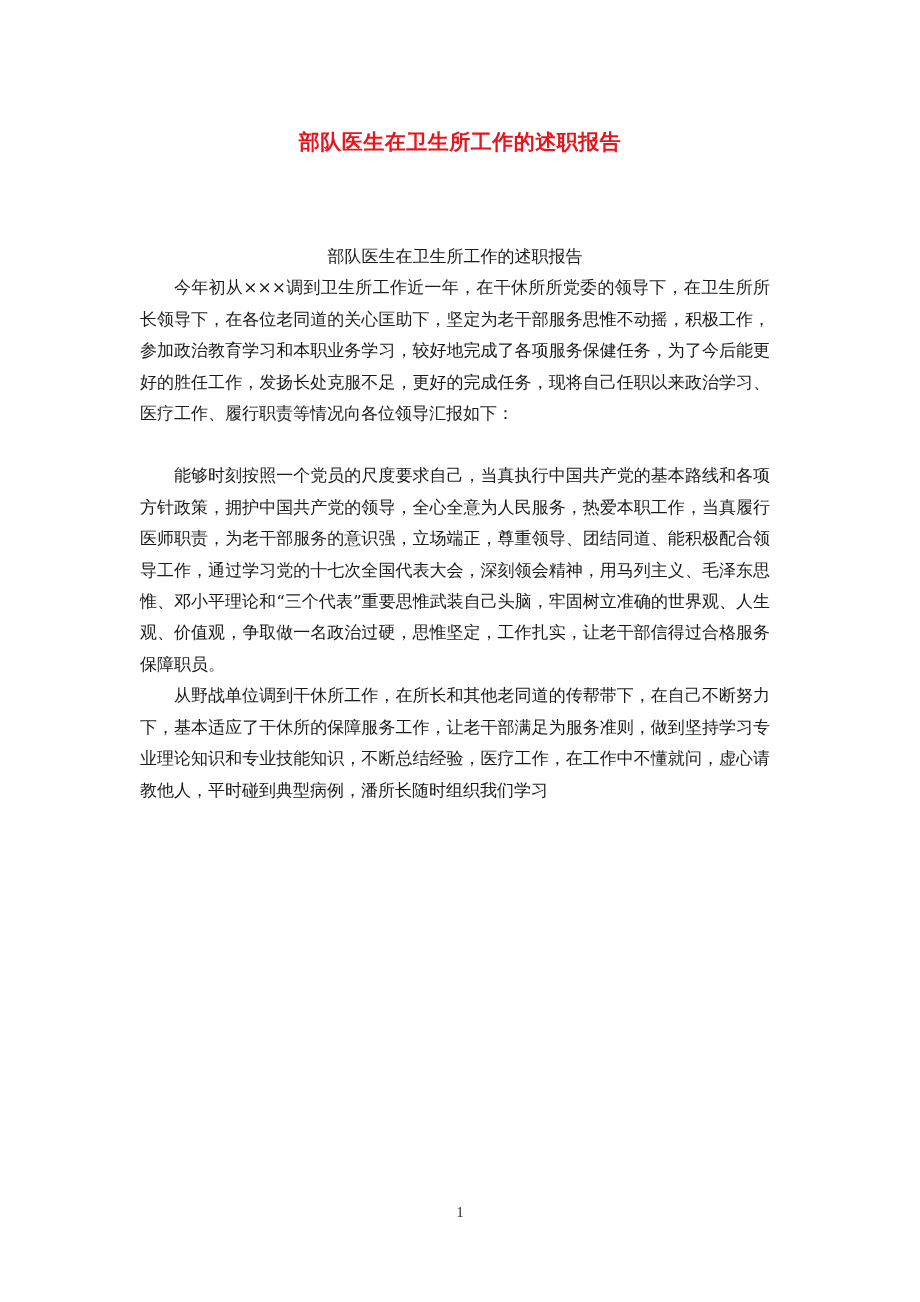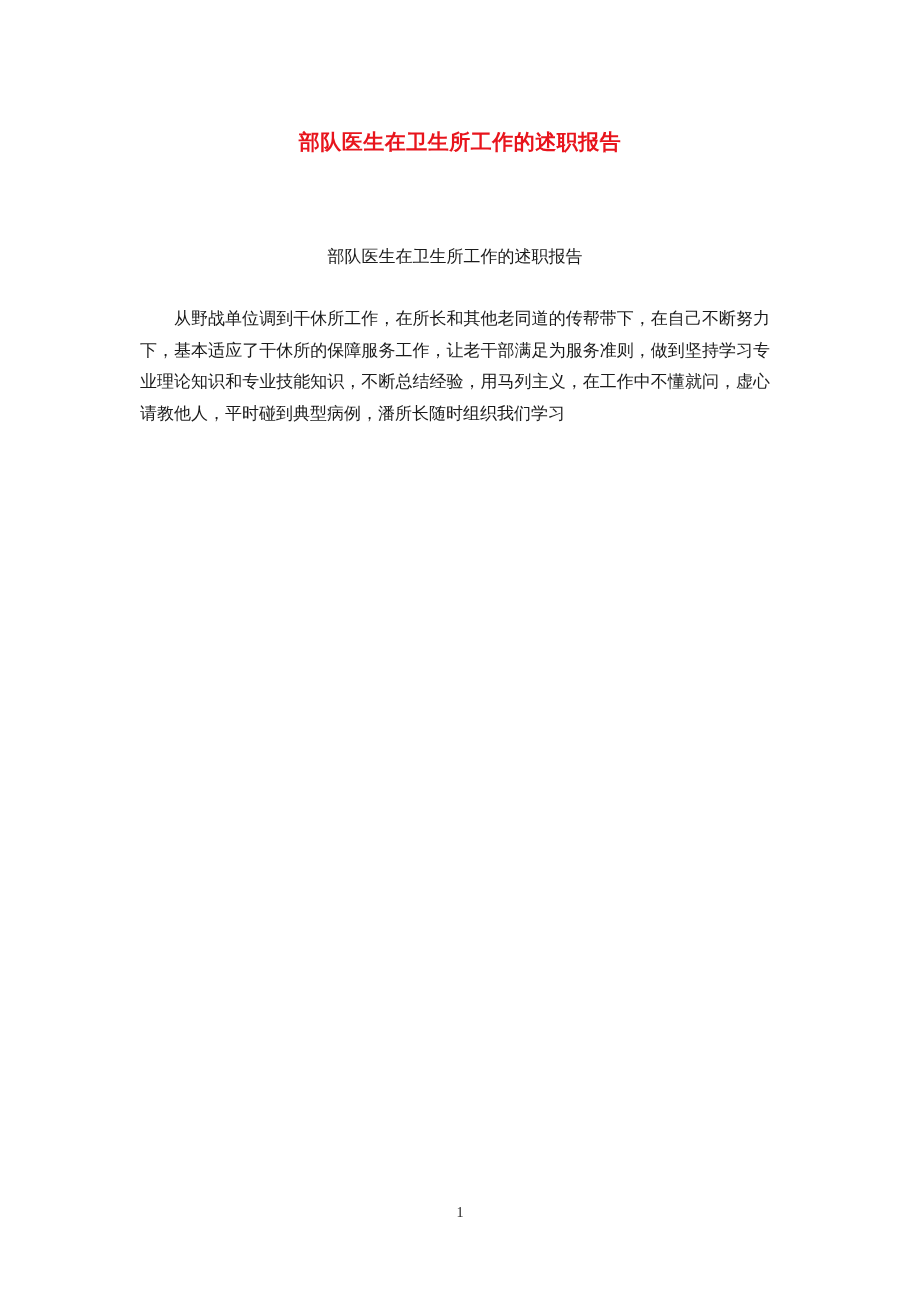--- a/index.html
+++ b/index.html
@@ -68,18 +68,20 @@
     }
   </style>
 </head>
 <body>
 
 <div class="page">
   <div class="doc-title">部队医生在卫生所工作的述职报告</div>
 
   <div class="content">
     <p class="subtitle">部队医生在卫生所工作的述职报告</p>
+    <p class="indent">今年初从×××调到卫生所工作近一年，在干休所所党委的领导下，在卫生所所长领导下，在各位老同道的关心匡助下，坚定为老干部服务思惟不动摇，积极工作，参加政治教育学习和本职业务学习，较好地完成了各项服务保健任务，为了今后能更好的胜任工作，发扬长处克服不足，更好的完成任务，现将自己任职以来政治学习、医疗工作、履行职责等情况向各位领导汇报如下：</p>
     <div class="gap"></div>
-    <p class="indent">从野战单位调到干休所工作，在所长和其他老同道的传帮带下，在自己不断努力下，基本适应了干休所的保障服务工作，让老干部满足为服务准则，做到坚持学习专业理论知识和专业技能知识，不断总结经验，用马列主义，在工作中不懂就问，虚心请教他人，平时碰到典型病例，潘所长随时组织我们学习</p>
+    <p class="indent">能够时刻按照一个党员的尺度要求自己，当真执行中国共产党的基本路线和各项方针政策，拥护中国共产党的领导，全心全意为人民服务，热爱本职工作，当真履行医师职责，为老干部服务的意识强，立场端正，尊重领导、团结同道、能积极配合领导工作，通过学习党的十七次全国代表大会，深刻领会精神，用马列主义、毛泽东思惟、邓小平理论和“三个代表”重要思惟武装自己头脑，牢固树立准确的世界观、人生观、价值观，争取做一名政治过硬，思惟坚定，工作扎实，让老干部信得过合格服务保障职员。</p>
+    <p class="indent">从野战单位调到干休所工作，在所长和其他老同道的传帮带下，在自己不断努力下，基本适应了干休所的保障服务工作，让老干部满足为服务准则，做到坚持学习专业理论知识和专业技能知识，不断总结经验，医疗工作，在工作中不懂就问，虚心请教他人，平时碰到典型病例，潘所长随时组织我们学习</p>
   </div>
 
   <div class="page-number">1</div>
 </div>
 
 </body></html>

